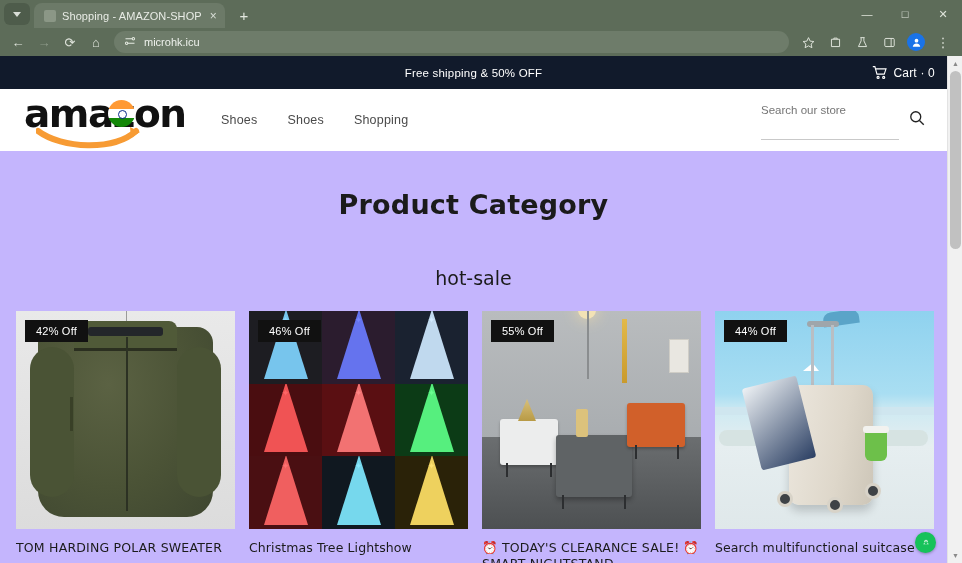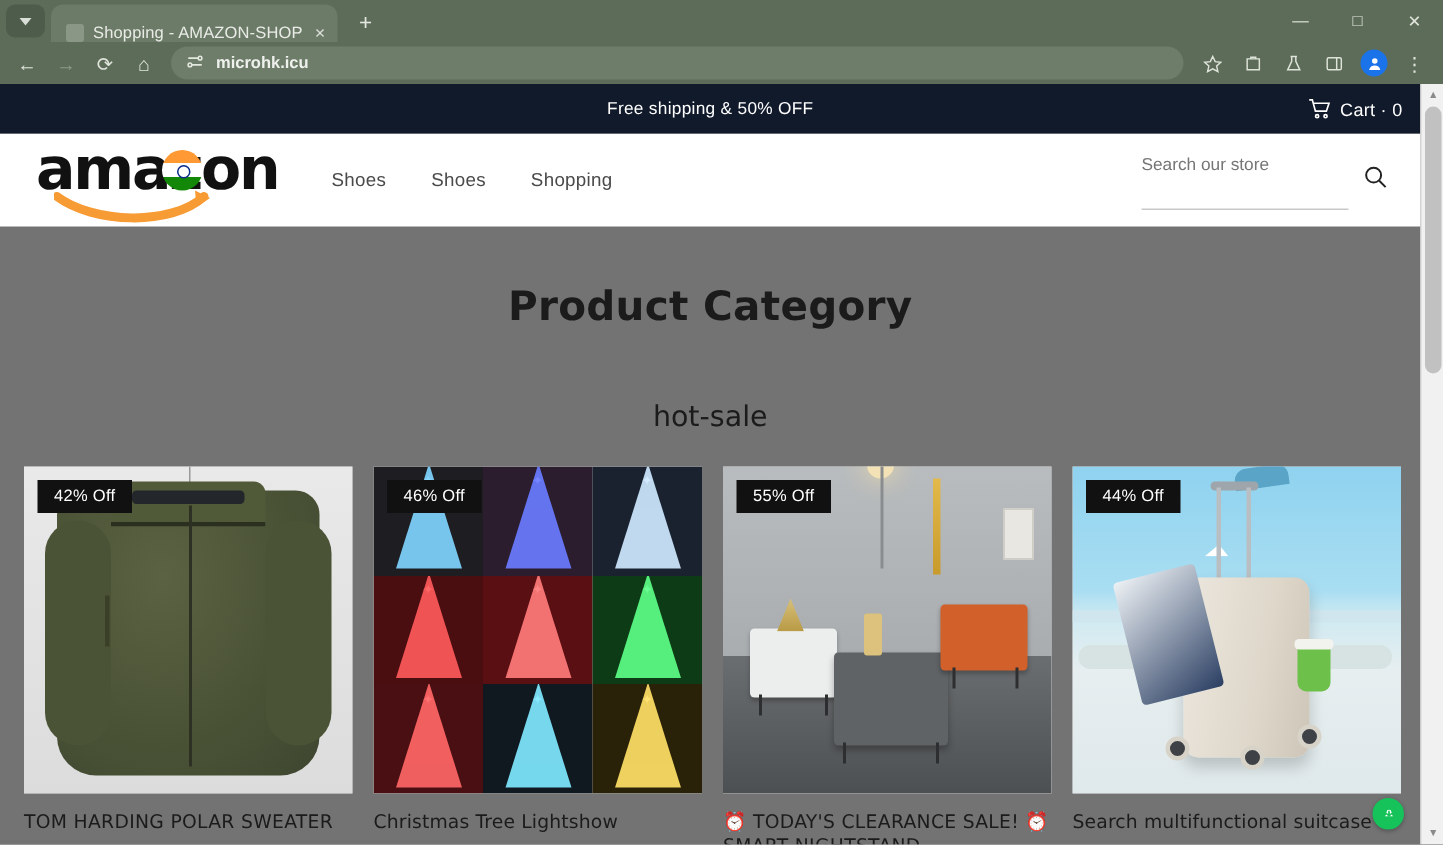--- a/index.html
+++ b/index.html
@@ -17,21 +17,21 @@
     height: 28px; background: #5d6c59; display: flex; align-items: flex-end;
     padding-left: 4px; position: relative; flex: 0 0 28px;
   }
   .tabstrip-left {
     width: 26px; height: 22px; display:flex; align-items:center; justify-content:center;
     margin-bottom: 3px; border-radius: 6px; background: #4e5c4b;
   }
   .chev-down { width:0;height:0;border-left:4px solid transparent;border-right:4px solid transparent;border-top:5px solid #d9ded7;}
   .tab {
     height: 25px; min-width: 150px; max-width:200px; background: #6c7a68;
-    border-radius: 8px 8px 0 0; display:flex; align-items:flex-end; gap:6px;
+    border-radius: 8px 8px 0 0; display:flex; align-items:center; gap:6px;
     padding: 0 6px 0 10px; margin-left: 4px; position:relative;
   }
   .tab .favicon { width: 12px; height: 12px; border-radius:2px; background:#8b9786; flex:0 0 12px;}
   .tab .tab-title {
     font-size: 11px; color: #e9ece6; white-space: nowrap; overflow: hidden;
     text-overflow: ellipsis; flex: 1 1 auto; letter-spacing: .1px;
   }
   .tab .tab-close { font-size: 12px; color: #d9ded7; line-height: 1; padding: 0 2px; }
   .newtab { width: 26px; height: 22px; margin:0 0 2px 6px; display:flex;align-items:center;justify-content:center;
             color:#e3e7df; font-size:15px; }
@@ -44,28 +44,28 @@
     gap: 2px; padding: 0 6px; flex: 0 0 28px;
   }
   .tb-btn { width: 24px; height: 22px; display:flex;align-items:center;justify-content:center;
             color:#dfe4db; font-size:13px; border-radius:50%; }
   .tb-btn.disabled { color: #8e9a89; }
   .omnibox {
     flex: 1 1 auto; height: 22px; background: #6e7c6a; border-radius: 11px;
     display:flex; align-items:center; gap:8px; padding: 0 10px; margin: 0 4px;
   }
   .omnibox .tune { font-size:10px; color:#e0e5dc; letter-spacing:-1px;}
-  .omnibox .url { font-size: 11px; color: #eef1ec; font-weight: bold; }
+  .omnibox .url { font-size: 11px; color: #eef1ec; }
   .tb-right { display:flex; align-items:center; gap:1px; }
   .tb-right .tb-btn { width: 26px; }
   .avatar-btn { width:18px;height:18px;border-radius:50%;background:#1a73e8;display:flex;
                 align-items:center;justify-content:center;color:#fff;font-size:10px;margin:0 4px;}
 
   
-  .viewport { flex: 1 1 auto; background: #737373; position: relative; overflow: hidden; display:flex; }
+  .viewport { flex: 1 1 auto; background: #c4b5fd; position: relative; overflow: hidden; display:flex; }
   .page { flex: 1 1 auto; position: relative; overflow: hidden; }
 
   .promo {
     height: 33px; background: #111a2b; display:flex; align-items:center; justify-content:center;
     position: relative;
   }
   .promo-text { color:#fff; font-size: 11.5px; letter-spacing:.2px; }
   .cart { position:absolute; right: 12px; top:0; height:33px; display:flex; align-items:center; gap:5px; color:#fff; }
   .cart-icon svg { display:block; }
   .cart-label { font-size: 12px; letter-spacing:.2px; }

